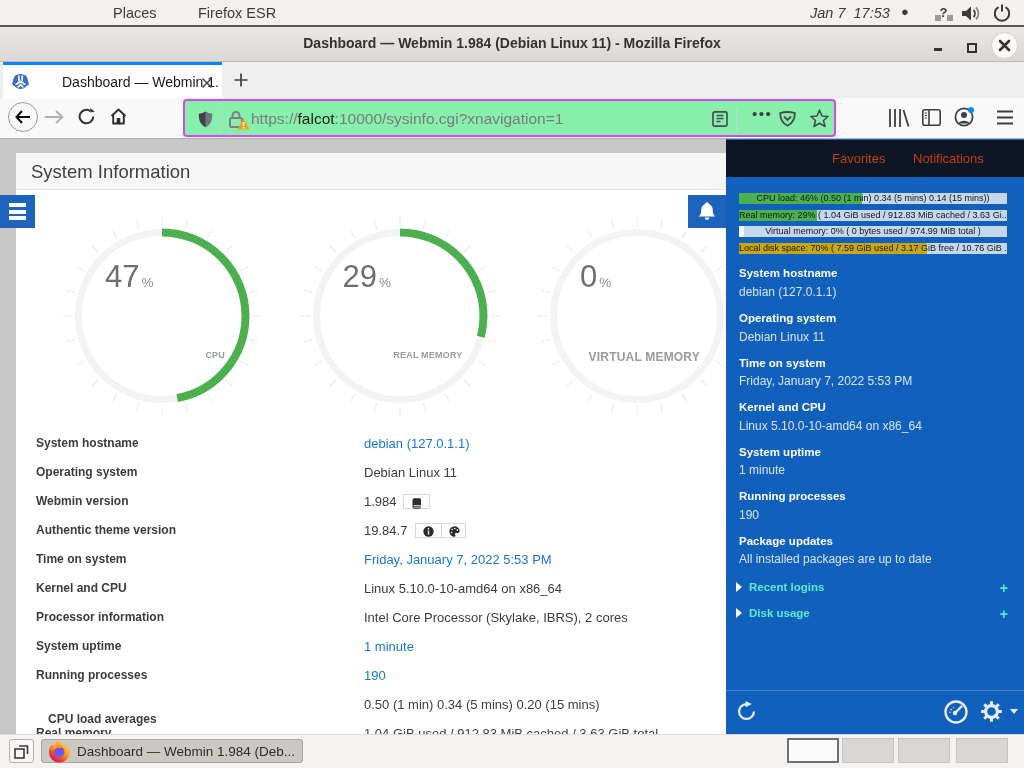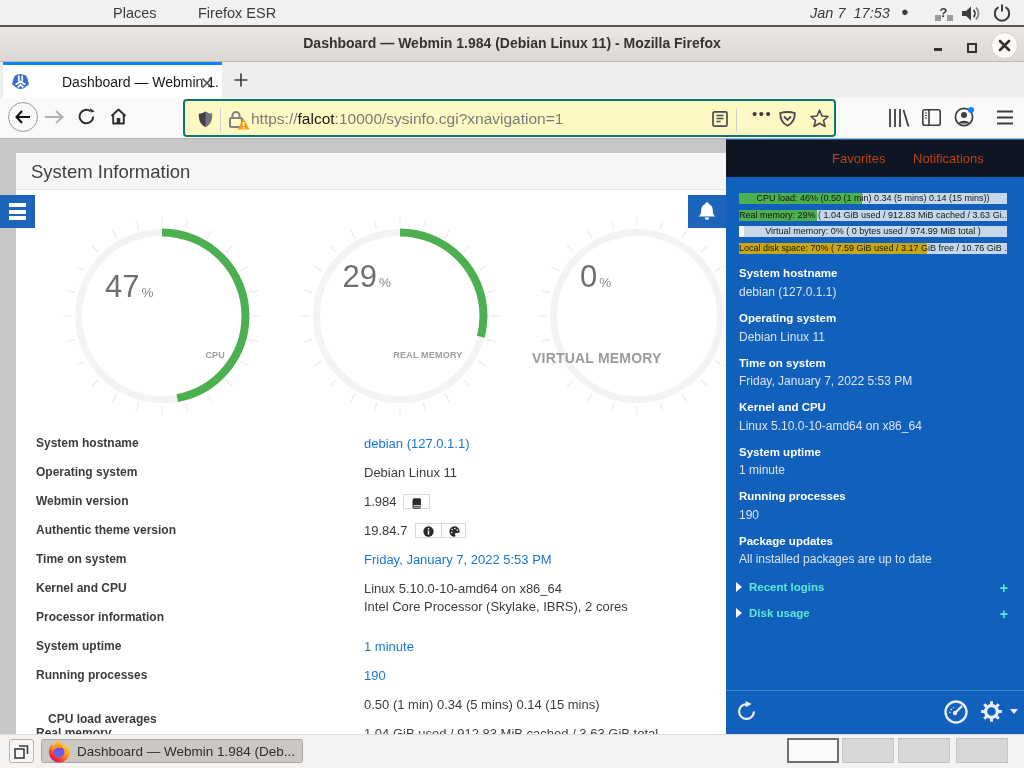--- a/index.html
+++ b/index.html
@@ -15,21 +15,21 @@
   #titlebar { left:0; top:27px; width:1024px; height:35px; background:linear-gradient(#eae7e4,#dbd7d3); border-bottom:1px solid #c2bbb4; }
   #titlebar .title { position:absolute; width:100%; text-align:center; top:8px; font-size:14px; font-weight:bold; color:#36322e; }
 
   
   #tabbar { left:0; top:62px; width:1024px; height:36px; background:#efeeee; }
   #tab1 { position:absolute; left:3px; top:0; width:219px; height:36px; background:#fff; border-top:3px solid #0a84ff; }
   #tab1 .tabtitle { position:absolute; left:27px; top:9px; font-size:14px; color:#18181a; white-space:nowrap; width:160px; overflow:hidden;margin-left:32px; }
 
   
   #navbar { left:0; top:98px; width:1024px; height:41px; background:#f9f9fa; border-bottom:1px solid #b4b4b4; }
-  #urlbar { position:absolute; left:183px; top:1px; width:653px; height:38px; background:#fef9c3; border:2px solid #0f766e; border-radius:4px; }
+  #urlbar { position:absolute; left:183px; top:1px; width:653px; height:38px; background:#86efac; border:2px solid #d946ef; border-radius:4px; }
   #urltext { position:absolute; left:66px; top:9px; font-size:15.5px; color:#7b7b7b; white-space:nowrap; }
   #urltext b { color:#191919; font-weight:normal; }
 
   
   #content { left:0; top:139px; width:1024px; height:595px; background:#c6c7c6; }
   #panel { position:absolute; left:16px; top:14px; width:788px; height:581px; background:#fff; }
   #panelhead { position:absolute; left:0; top:0; width:710px; height:37px; background:#f6f6f6; border-bottom:1px solid #e4e4e4; }
   #panelhead span { position:absolute; left:15px; top:8px; font-size:18.5px; color:#3f3f3f; }
   .bluebtn { position:absolute; background:#1d64bd; }
   
@@ -212,21 +212,21 @@
             <line x1="18.1" y1="128.3" x2="9.4" y2="130.6" stroke="#ebebeb" stroke-width="1.2"></line>
             <line x1="15.0" y1="105.0" x2="6.0" y2="105.0" stroke="#ebebeb" stroke-width="1.2"></line>
             <line x1="18.1" y1="81.7" x2="9.4" y2="79.4" stroke="#ebebeb" stroke-width="1.2"></line>
             <line x1="27.1" y1="60.0" x2="19.3" y2="55.5" stroke="#ebebeb" stroke-width="1.2"></line>
             <line x1="41.4" y1="41.4" x2="35.0" y2="35.0" stroke="#ebebeb" stroke-width="1.2"></line>
             <line x1="60.0" y1="27.1" x2="55.5" y2="19.3" stroke="#ebebeb" stroke-width="1.2"></line>
             <line x1="81.7" y1="18.1" x2="79.4" y2="9.4" stroke="#ebebeb" stroke-width="1.2"></line>
             <circle cx="105" cy="105" r="83.5" fill="none" stroke="#f3f3f3" stroke-width="7"></circle>
             <circle cx="105" cy="105" r="83.5" fill="none" stroke="#4caf50" stroke-width="8" stroke-dasharray="246.6 524.6" transform="rotate(-90 105 105)"></circle>
           </svg>
-          <div style="position:absolute; left:89px; top:116px; font-size:31px; color:#6f6f6f;">47<span style="font-size:13.5px; color:#8a8a8a; margin-left:2px;">%</span></div>
+          <div style="position:absolute; left:89px; top:106px; font-size:31px; color:#6f6f6f;">47<span style="font-size:13.5px; color:#8a8a8a; margin-left:2px;">%</span></div>
           <div style="position:absolute; left:41px; top:197px; width:168px; text-align:right; font-size:9px; font-weight:bold; color:#9b9b9b; letter-spacing:0.2px;">CPU</div>
           <svg style="position:absolute; left:278.5px; top:58px;" width="210" height="210" viewBox="0 0 210 210">
             <line x1="105.0" y1="15.0" x2="105.0" y2="6.0" stroke="#ebebeb" stroke-width="1.2"></line>
             <line x1="128.3" y1="18.1" x2="130.6" y2="9.4" stroke="#ebebeb" stroke-width="1.2"></line>
             <line x1="150.0" y1="27.1" x2="154.5" y2="19.3" stroke="#ebebeb" stroke-width="1.2"></line>
             <line x1="168.6" y1="41.4" x2="175.0" y2="35.0" stroke="#ebebeb" stroke-width="1.2"></line>
             <line x1="182.9" y1="60.0" x2="190.7" y2="55.5" stroke="#ebebeb" stroke-width="1.2"></line>
             <line x1="191.9" y1="81.7" x2="200.6" y2="79.4" stroke="#ebebeb" stroke-width="1.2"></line>
             <line x1="195.0" y1="105.0" x2="204.0" y2="105.0" stroke="#ebebeb" stroke-width="1.2"></line>
             <line x1="191.9" y1="128.3" x2="200.6" y2="130.6" stroke="#ebebeb" stroke-width="1.2"></line>
@@ -272,44 +272,44 @@
             <line x1="18.1" y1="128.3" x2="9.4" y2="130.6" stroke="#ebebeb" stroke-width="1.2"></line>
             <line x1="15.0" y1="105.0" x2="6.0" y2="105.0" stroke="#ebebeb" stroke-width="1.2"></line>
             <line x1="18.1" y1="81.7" x2="9.4" y2="79.4" stroke="#ebebeb" stroke-width="1.2"></line>
             <line x1="27.1" y1="60.0" x2="19.3" y2="55.5" stroke="#ebebeb" stroke-width="1.2"></line>
             <line x1="41.4" y1="41.4" x2="35.0" y2="35.0" stroke="#ebebeb" stroke-width="1.2"></line>
             <line x1="60.0" y1="27.1" x2="55.5" y2="19.3" stroke="#ebebeb" stroke-width="1.2"></line>
             <line x1="81.7" y1="18.1" x2="79.4" y2="9.4" stroke="#ebebeb" stroke-width="1.2"></line>
             <circle cx="105" cy="105" r="83.5" fill="none" stroke="#f3f3f3" stroke-width="7"></circle>
           </svg>
           <div style="position:absolute; left:564px; top:106px; font-size:31px; color:#6f6f6f;">0<span style="font-size:13.5px; color:#8a8a8a; margin-left:2px;">%</span></div>
-          <div style="position:absolute; left:516px; top:197px; width:168px; font-size:14px; font-weight:bold; color:#9b9b9b; letter-spacing:0.2px;">VIRTUAL MEMORY</div>
+          <div style="position:absolute; left:516px; top:197px; width:168px; text-align:right; font-size:12px; font-weight:bold; color:#9b9b9b; letter-spacing:0.2px;">VIRTUAL MEMORY</div>
         </div>
 
       <div id="itable">
           <div class="row-label" style="top:283px;">System hostname</div>
           <div class="row-value" style="top:283px;"><a>debian (127.0.1.1)</a></div>
           <div class="row-label" style="top:312px;">Operating system</div>
           <div class="row-value" style="top:312px;">Debian Linux 11</div>
           <div class="row-label" style="top:341px;">Webmin version</div>
           <div class="row-value" style="top:341px;">1.984</div>
           <div class="row-label" style="top:370px;">Authentic theme version</div>
           <div class="row-value" style="top:370px;">19.84.7</div>
           <div class="row-label" style="top:399px;">Time on system</div>
           <div class="row-value" style="top:399px;"><a>Friday, January 7, 2022 5:53 PM</a></div>
           <div class="row-label" style="top:428px;">Kernel and CPU</div>
           <div class="row-value" style="top:428px;">Linux 5.10.0-10-amd64 on x86_64</div>
           <div class="row-label" style="top:457px;">Processor information</div>
-          <div class="row-value" style="top:446px;">Intel Core Processor (Skylake, IBRS), 2 cores</div>
+          <div class="row-value" style="top:457px;">Intel Core Processor (Skylake, IBRS), 2 cores</div>
           <div class="row-label" style="top:486px;">System uptime</div>
           <div class="row-value" style="top:486px;"><a>1 minute</a></div>
           <div class="row-label" style="top:515px;">Running processes</div>
           <div class="row-value" style="top:515px;"><a>190</a></div>
           <div class="row-label" style="top:559px;margin-left:12px;">CPU load averages</div>
-          <div class="row-value" style="top:544px;">0.50 (1 min) 0.34 (5 mins) 0.14 (15 mins)</div>
+          <div class="row-value" style="top:544px;">0.50 (1 min) 0.34 (5 mins) 0.20 (15 mins)</div>
           <div class="row-label" style="top:573px;">Real memory</div>
           <div class="row-value" style="top:573px;">1.04 GiB used / 912.83 MiB cached / 3.63 GiB total</div>
           <div style="position:absolute; left:387px; top:341px; width:27px; height:15px; border:1px solid #d8d8d8; text-align:center;"><svg width="11" height="11" viewBox="0 0 16 16" style="margin-top:1.5px;">
               <path fill="#2b2b2b" d="M5 0.5 h7.5 a2 2 0 0 1 2 2 v11 a2 2 0 0 1 -2 2 h-7.5 a2.8 2.8 0 0 1 -2.8 -2.8 v-9.4 a2.8 2.8 0 0 1 2.8 -2.8 z"></path>
               <path fill="#ffffff" d="M4.2 10.6 h10.3 v1.5 h-10.3 a0.75 0.75 0 0 1 0 -1.5 z"></path>
               <path fill="#c9c9c9" d="M4.2 13.4 h10.3 v1.2 h-10.3 a0.6 0.6 0 0 1 0 -1.2 z"></path>
             </svg></div>
           <div style="position:absolute; left:399px; top:370px; width:51px; height:15px; border:1px solid #d8d8d8;">
             <div style="position:absolute; left:25px; top:0; width:1px; height:13px; background:#d8d8d8;"></div>
             <svg width="11" height="11" viewBox="0 0 16 16" style="position:absolute; left:7px; top:1.5px;">

